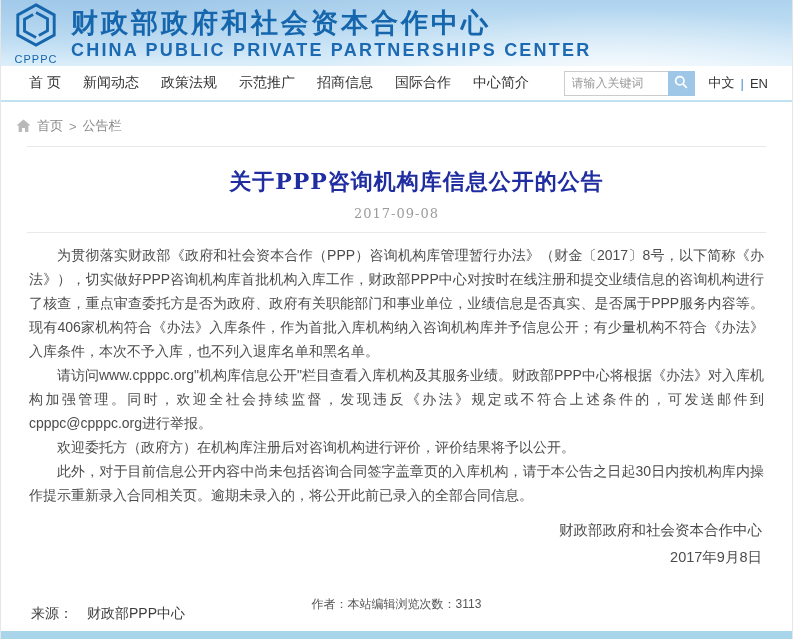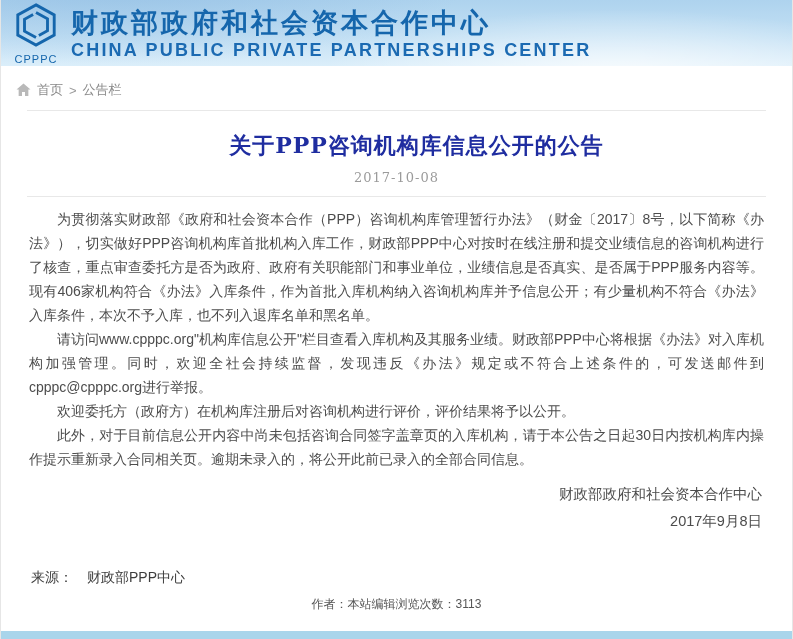--- a/index.html
+++ b/index.html
@@ -132,36 +132,63 @@
         </svg>
       </span>
       <span class="logo-abbr">CPPPC</span>
     </div>
     <div class="site-titles">
       <div class="site-title-cn">财政部政府和社会资本合作中心</div>
       <div class="site-title-en">CHINA PUBLIC PRIVATE PARTNERSHIPS CENTER</div>
     </div>
   </header>
 
+  <nav class="main-nav">
+    <a class="nav-item">首 页</a>
+    <a class="nav-item">新闻动态</a>
+    <a class="nav-item">政策法规</a>
+    <a class="nav-item">示范推广</a>
+    <a class="nav-item">招商信息</a>
+    <a class="nav-item">国际合作</a>
+    <a class="nav-item">中心简介</a>
+
+    <div class="search-box">
+      <input class="search-input" type="text" placeholder="请输入关键词" style="">
+      <button class="search-button">
+        <span>
+          <svg width="14" height="14" viewBox="0 0 14 14">
+            <circle cx="5.8" cy="5.8" r="4.2" fill="none" stroke="#fff" stroke-width="1.7"></circle>
+            <line x1="9.2" y1="9.2" x2="12.8" y2="12.8" stroke="#fff" stroke-width="1.7"></line>
+          </svg>
+        </span>
+      </button>
+    </div>
+
+    <div class="lang-switch">
+      <a>中文</a>
+      <span class="lang-divider">|</span>
+      <a>EN</a>
+    </div>
+  </nav>
 
   <div class="breadcrumb">
     <span class="home-icon">
       <svg width="15" height="14" viewBox="0 0 16 15">
         <path d="M8 0.5 L15.5 7 H13.2 V14 H9.6 V9.6 H6.4 V14 H2.8 V7 H0.5 Z" fill="#b9b9b9"></path>
       </svg>
     </span>
     <a>首页</a>
     <span class="sep">&gt;</span>
     <span>公告栏</span>
   </div>
   <hr class="rule">
 
   <article>
     <h1 class="article-title">关于PPP咨询机构库信息公开的公告</h1>
-    <div class="article-date">2017-10-08</div>
+    <div class="article-date">2017-09-08</div>
     <hr class="rule">
 
     <div class="article-body">
       <p>为贯彻落实财政部《政府和社会资本合作（PPP）咨询机构库管理暂行办法》（财金〔2017〕8号，以下简称《办法》），切实做好PPP咨询机构库首批机构入库工作，财政部PPP中心对按时在线注册和提交业绩信息的咨询机构进行了核查，重点审查委托方是否为政府、政府有关职能部门和事业单位，业绩信息是否真实、是否属于PPP服务内容等。现有406家机构符合《办法》入库条件，作为首批入库机构纳入咨询机构库并予信息公开；有少量机构不符合《办法》入库条件，本次不予入库，也不列入退库名单和黑名单。</p>
       <p>请访问www.cpppc.org"机构库信息公开"栏目查看入库机构及其服务业绩。财政部PPP中心将根据《办法》对入库机构加强管理。同时，欢迎全社会持续监督，发现违反《办法》规定或不符合上述条件的，可发送邮件到cpppc@cpppc.org进行举报。</p>
       <p>欢迎委托方（政府方）在机构库注册后对咨询机构进行评价，评价结果将予以公开。</p>
       <p>此外，对于目前信息公开内容中尚未包括咨询合同签字盖章页的入库机构，请于本公告之日起30日内按机构库内操作提示重新录入合同相关页。逾期未录入的，将公开此前已录入的全部合同信息。</p>
     </div>
 
     <div class="signature">

